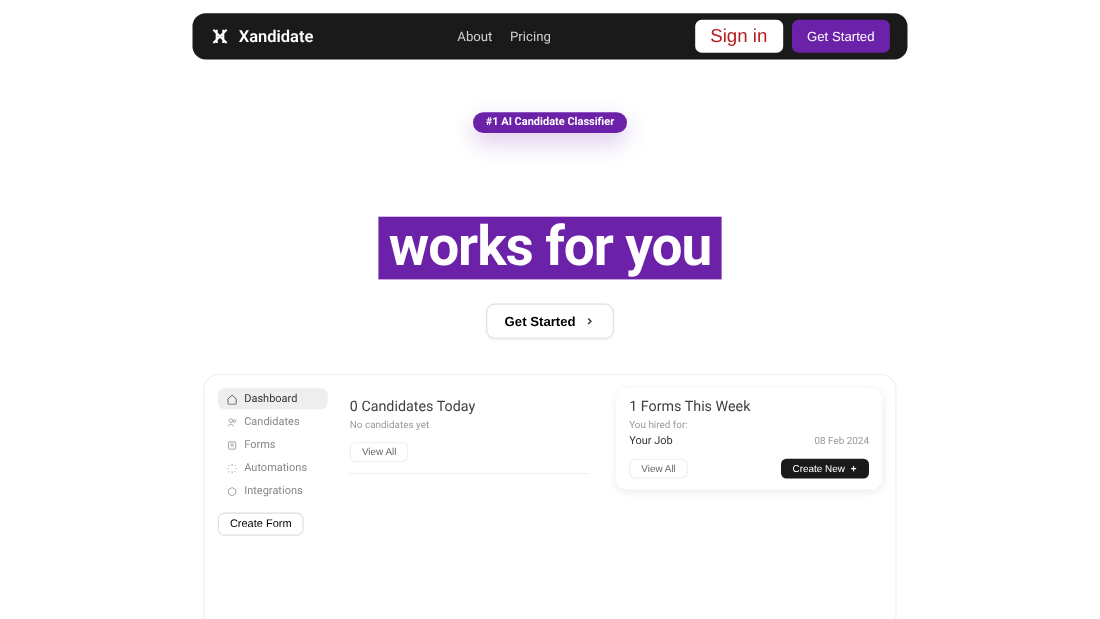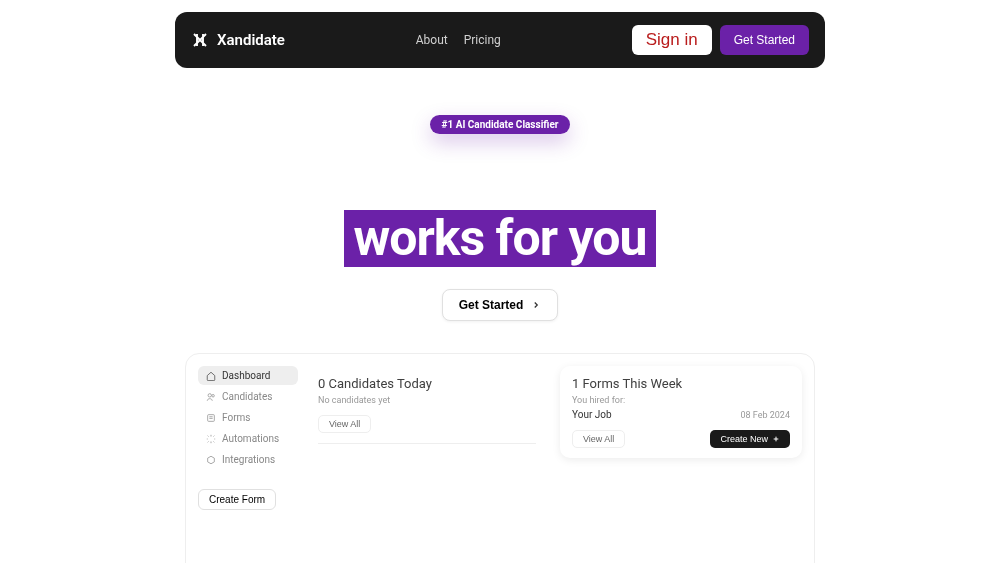--- a/index.html
+++ b/index.html
@@ -1,21 +1,21 @@
 <!DOCTYPE html>
 <html><head>
   <meta charset="utf-8">
   <style>
     * { margin: 0; padding: 0; box-sizing: border-box; }
     body { font-family: -apple-system, BlinkMacSystemFont, 'Segoe UI', Roboto, sans-serif; background: #fff; color: #1a1a1a; }
     
     .page { width: 1000px; margin: 0 auto; }
     
     
-    .navbar { background: #1a1a1a; border-radius: 12px; margin: 12px 175px 0; display: flex; align-items: center; padding: 8px 16px; height: 56px; }
+    .navbar { background: #1a1a1a; border-radius: 12px; margin: 12px 175px 0; display: flex; align-items: center; padding: 8px 16px; height: 42px; }
     .nav-logo { display: flex; align-items: center; gap: 8px; color: #fff; font-weight: 600; font-size: 15px; }
     .nav-logo-icon { width: 18px; height: 18px; }
     .nav-center { flex: 1; display: flex; justify-content: center; gap: 16px; }
     .nav-link { color: #d0d0d0; font-size: 12px; text-decoration: none; cursor: pointer; }
     .nav-right { display: flex; gap: 8px; }
     .btn-signin { background: #fff; color: #b91c1c; border: none; border-radius: 6px; padding: 5px 14px; font-size: 17px; cursor: pointer; }
     .btn-getstarted-nav { background: #6b21a8; color: #fff; border: none; border-radius: 6px; padding: 5px 14px; font-size: 12px; cursor: pointer; }
     
     
     .hero { text-align: center; margin-top: 45px; }
@@ -24,21 +24,21 @@
     .hero-title .highlight { background: #6b21a8; color: #fff; padding: 0 10px; display: inline-block; }
     .hero-subtitle { color: #666; font-size: 12px; margin-top: 20px; max-width: 380px; margin-left: auto; margin-right: auto; line-height: 1.5; }
     .btn-getstarted-hero { background: #fff; border: 1px solid #e0e0e0; border-radius: 8px; padding: 8px 16px; font-size: 12px; font-weight: 600; margin-top: 22px; cursor: pointer; display: inline-flex; align-items: center; gap: 8px; box-shadow: 0 1px 3px rgba(0,0,0,0.06); }
     
     
     .dashboard { background: #fff; border: 1px solid #eee; border-radius: 14px; margin: 32px 185px 0; padding: 12px; display: flex; gap: 8px; min-height: 260px; }
     .sidebar { width: 100px; display: flex; flex-direction: column; }
     .sidebar-item { display: flex; align-items: center; gap: 6px; padding: 4px 8px; font-size: 10px; color: #888; cursor: pointer; border-radius: 6px; margin-bottom: 2px; }
     .sidebar-item.active { background: #eee; color: #333; }
     .sidebar-icon { width: 10px; height: 10px; flex-shrink: 0; }
-    .btn-create-form { background: #fff; border: 1px solid #e0e0e0; border-radius: 6px; padding: 4px 10px; font-size: 10px; cursor: pointer; margin-top: 18px; align-self: flex-start; }
+    .btn-create-form { background: #fff; border: 1px solid #e0e0e0; border-radius: 6px; padding: 4px 10px; font-size: 10px; cursor: pointer; margin-top: 8px; align-self: flex-start; }
     .sidebar-spacer { flex: 1; }
     
     .main-cards { flex: 1; display: flex; gap: 12px; align-items: flex-start; }
     .card { border-radius: 10px; padding: 10px 12px; flex: 1; }
     .card.forms-card { box-shadow: 0 2px 8px rgba(0,0,0,0.08); }
     .card-title { font-size: 13px; font-weight: 400; color: #404040; }
     .card-sub { font-size: 9px; color: #999; margin-top: 4px; }
     .card-row { display: flex; justify-content: space-between; align-items: center; margin-top: 4px; }
     .card-job { font-size: 10px; color: #333; }
     .card-date { font-size: 9px; color: #999; }

